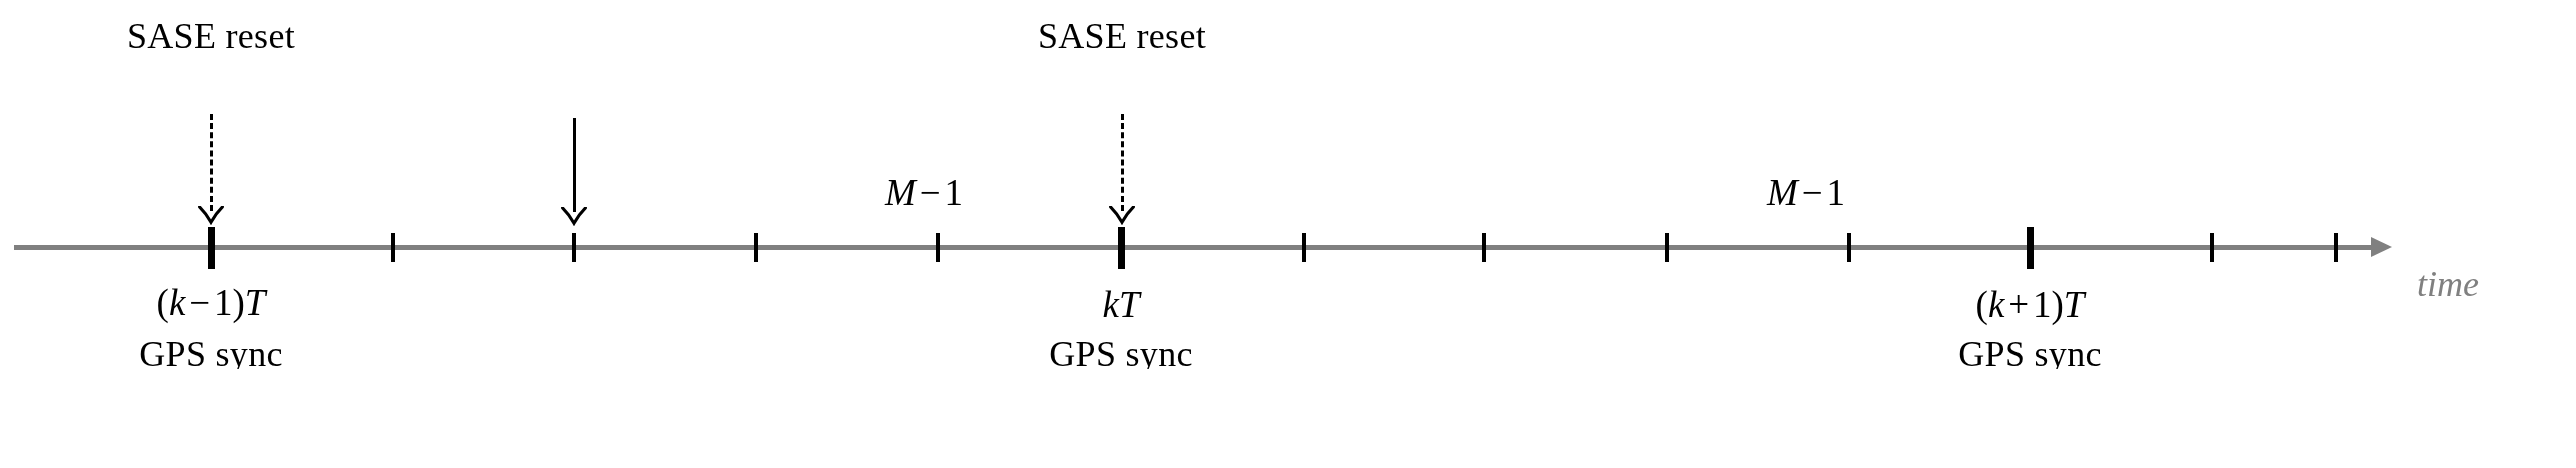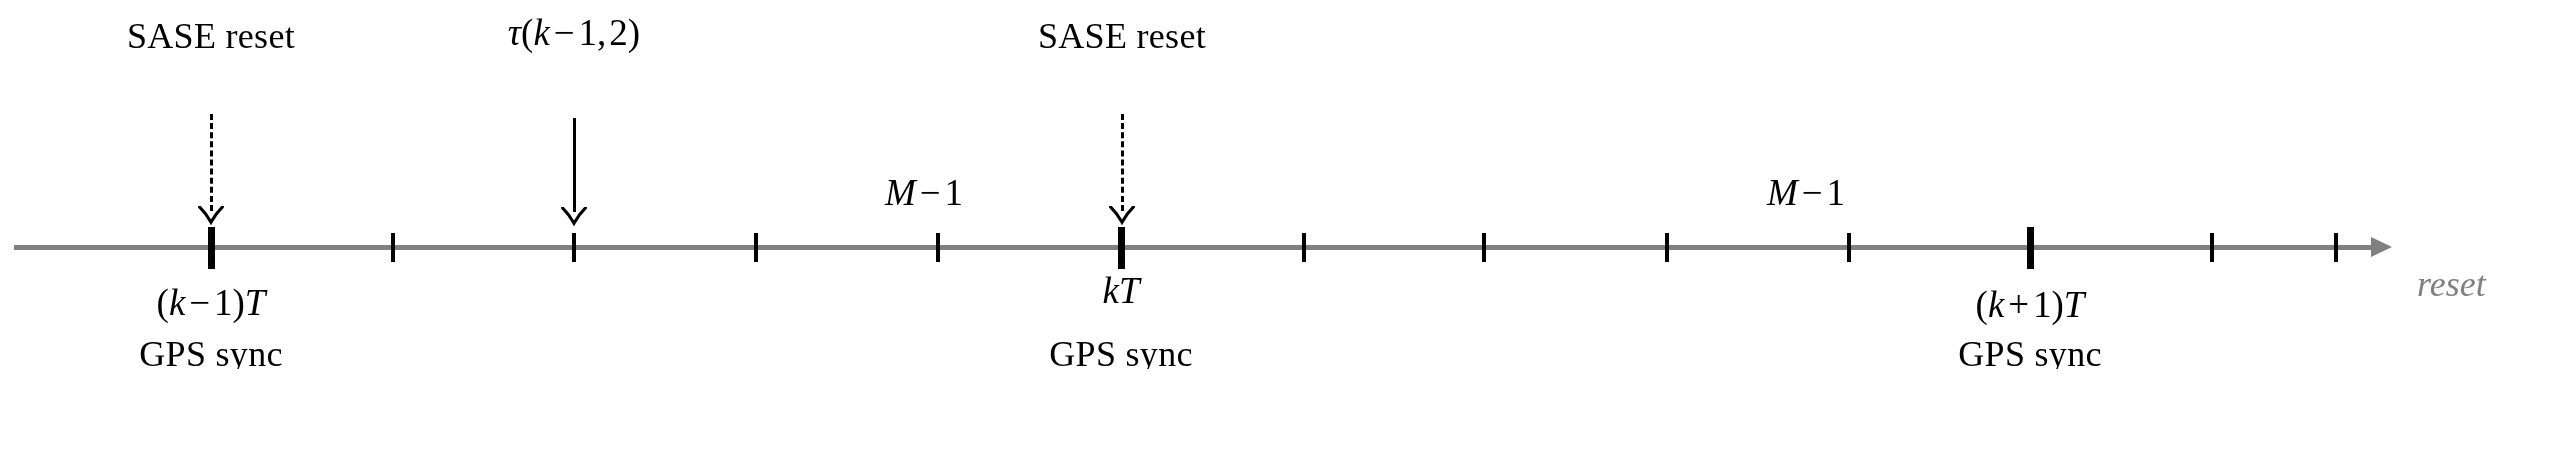--- a/index.html
+++ b/index.html
@@ -155,33 +155,32 @@
         <div class="head">
           <svg width="26" height="18.6" viewBox="0 0 34 24">
             <path d="M2 1 Q 11 10 17 21 Q 23 10 32 1" fill="none" stroke="#000" stroke-width="4" stroke-linecap="round"></path>
           </svg>
         </div>
       </div>
     </div>
 
   <div class="lbl roman" id="sase-reset-1" style="left: 211px; top: 15.5px;">SASE reset</div>
 
-  <div class="lbl mathit" id="tau-label" style="left: 574px; top: 12.4px;"><span>τ</span><span class="paren">(</span><span>k</span><span class="op">−</span><span class="num">1</span><span class="num">,</span> <span class="num">2</span><span class="paren">)</span></div>
 
   <div class="lbl roman" id="sase-reset-2" style="left: 1122px; top: 15.5px;">SASE reset</div>
 
   <div class="lbl mathit" id="m-minus-1-left" style="left: 924px; top: 172px;"><span>M</span><span class="op">−</span><span class="num">1</span></div>
 
   <div class="lbl mathit" id="m-minus-1-right" style="left: 1806px; top: 172px;"><span>M</span><span class="op">−</span><span class="num">1</span></div>
 
   <div class="lbl mathit" id="period-label-0" style="left: 211px; top: 282px;"><span class="paren">(</span><span>k</span><span class="op">−</span><span class="num">1</span><span class="paren">)</span><span>T</span></div>
   <div class="lbl roman" id="gps-sync-0" style="left: 211px; top: 334px;">GPS sync</div>
 
-  <div class="lbl mathit" id="period-label-1" style="left: 1121px; top: 270px;"><span>k</span><span>T</span></div>
+  <div class="lbl mathit" id="period-label-1" style="left: 1121px; top: 284px;"><span>k</span><span>T</span></div>
   <div class="lbl roman" id="gps-sync-1" style="left: 1121px; top: 334px;">GPS sync</div>
 
   <div class="lbl mathit" id="period-label-2" style="left: 2030px; top: 284px;"><span class="paren">(</span><span>k</span><span class="op">+</span><span class="num">1</span><span class="paren">)</span><span>T</span></div>
   <div class="lbl roman" id="gps-sync-2" style="left: 2030px; top: 334px;">GPS sync</div>
 
-  <div class="time-lbl" id="time-label" style="left: 2417px; top: 263px;">reset</div>
+  <div class="time-lbl" id="time-label" style="left: 2417px; top: 263px;">time</div>
 
 </div>
 
 
 </body></html>

